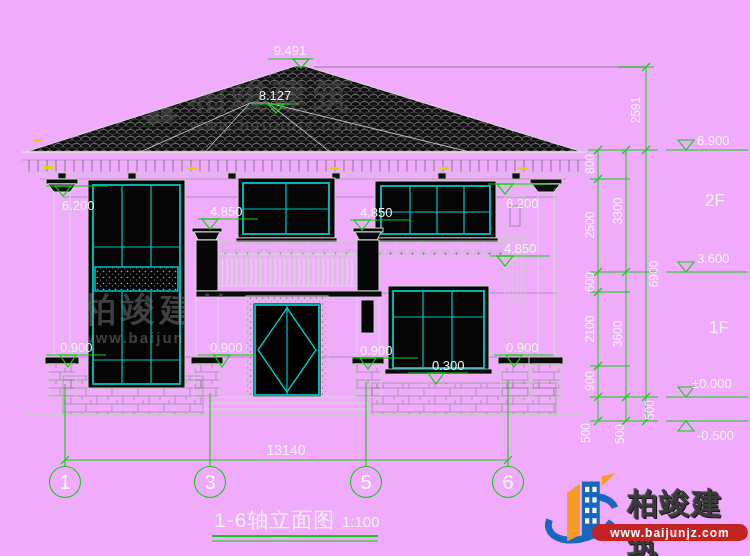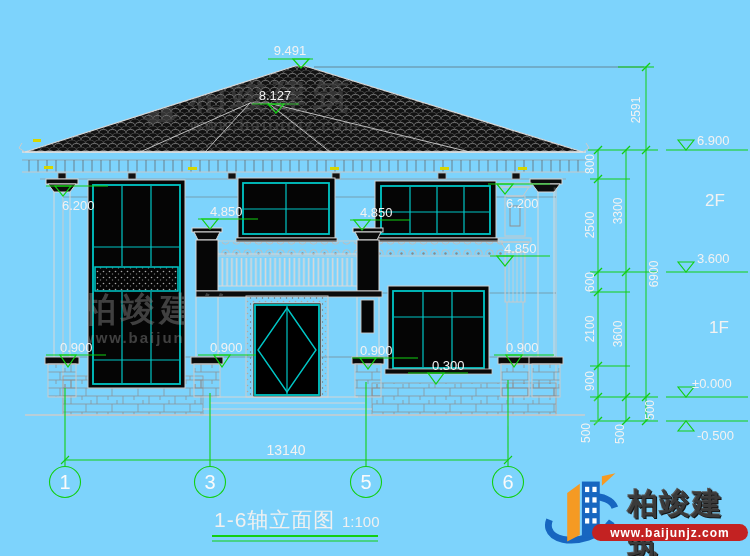--- a/index.html
+++ b/index.html
@@ -1,16 +1,16 @@
 <!DOCTYPE html>
 <html><head>
 <meta charset="utf-8">
 <style>
   html,body{margin:0;padding:0;background:#000;}
-  .canvas{position:relative;width:750px;height:556px;background:#7dd3fc;overflow:hidden;
+  .canvas{position:relative;width:750px;height:556px;background:#f0abfc;overflow:hidden;
           font-family:"Liberation Sans",sans-serif;}
   svg text{font-family:"Liberation Sans",sans-serif;}
   .dim{fill:#f2f2f2;font-size:12px;}
   .lvl{fill:#f2f2f2;font-size:13px;}
   .big{fill:#f2f2f2;font-size:17px;}
   .ttl{fill:#f0f0f0;font-size:21px;letter-spacing:1px;}
   .scl{fill:#f0f0f0;font-size:15px;}
   .axn{fill:#fafafa;font-size:20px;}
   .odim{fill:#f2f2f2;font-size:14px;}
   

